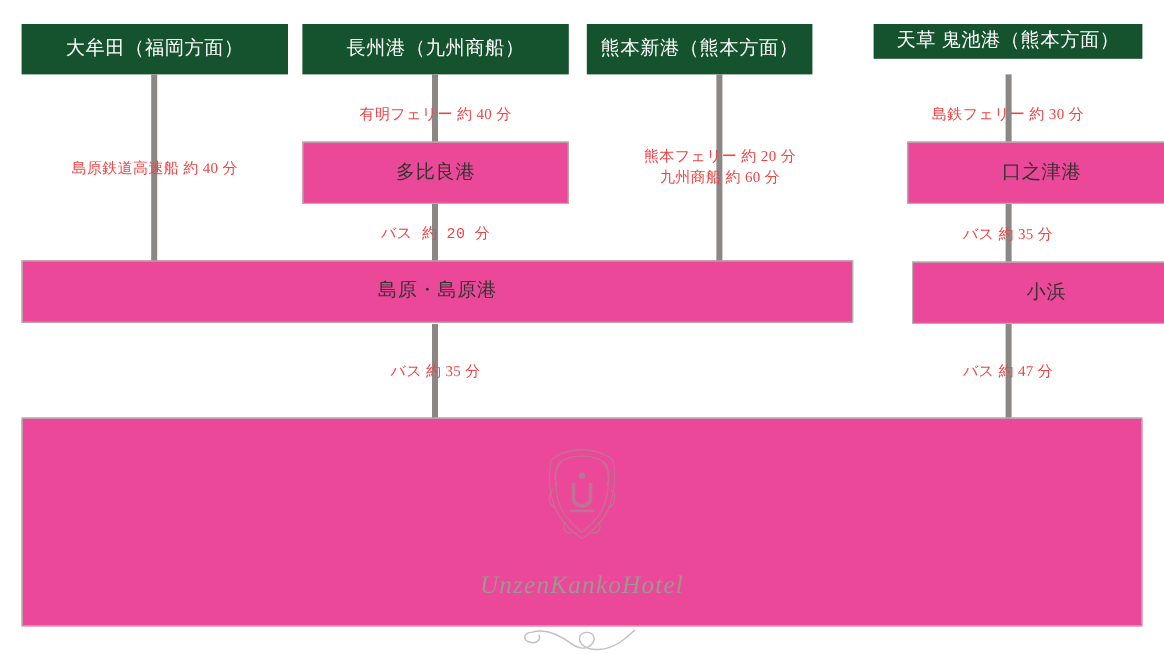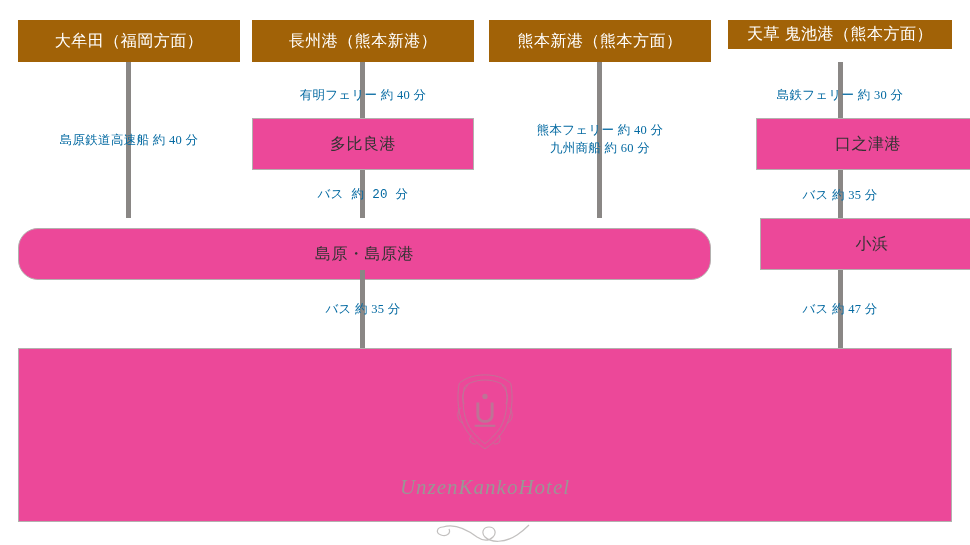--- a/index.html
+++ b/index.html
@@ -21,40 +21,40 @@
   .node {
     position: absolute;
     box-sizing: border-box;
     display: flex;
     align-items: center;
     justify-content: center;
     text-align: center;
     line-height: 1.3;
   }
   .node-header {
-    background: #a16207;
+    background: #14532d;
     color: #ffffff;
     font-size: 16px;
     letter-spacing: 0.5px;
   }
   .node-box {
     background: #ec4899;
     border: 1px solid #b3b0ae;
     color: #333333;
     font-size: 16px;
     letter-spacing: 0.5px;
   }
   .connector {
     position: absolute;
     background: #8a8785;
   }
   .edge-label {
     position: absolute;
     font-size: 12.5px;
-    color: #0369a1;
+    color: #ef4444;
     text-align: center;
     line-height: 1.45;
     letter-spacing: 0.3px;
     white-space: nowrap;
   }
   .logo-wrap {
     position: absolute;
     left: 0;
     right: 0;
     top: 368px;
@@ -85,23 +85,23 @@
 </style>
 </head>
 <body>
 
 <div id="canvas">
 
   <div class="node node-header" style="left:18px; top:20px; width:222px; height:42px;">
     <span>大牟田（福岡方面）</span>
   </div>
   <div class="node node-header" style="left:252px; top:20px; width:222px; height:42px;">
-    <span>長州港（熊本新港）</span>
+    <span>長州港（九州商船）</span>
   </div>
-  <div class="node node-header" style="left:489px; top:20px; width:222px; height:42px;">
+  <div class="node node-header" style="left:489px; top:20px; width:188px; height:42px;">
     <span>熊本新港（熊本方面）</span>
   </div>
   <div class="node node-header" style="left:728px; top:20px; width:224px; height:29px;">
     <span>天草 鬼池港（熊本方面）</span>
   </div>
 
   <div class="connector" style="left:126px; top:62px; width:5px; height:156px;"></div>
 
   <div class="connector" style="left:360px; top:62px; width:5px; height:56px;"></div>
 
@@ -109,21 +109,21 @@
 
   <div class="connector" style="left:838px; top:62px; width:5px; height:56px;"></div>
 
   <div class="edge-label" style="left:18px; top:131px; width:222px;">
     <span>島原鉄道高速船 約 40 分</span>
   </div>
   <div class="edge-label" style="left:252px; top:86px; width:222px;">
     <span>有明フェリー 約 40 分</span>
   </div>
   <div class="edge-label" style="left:489px; top:121px; width:222px;">
-    <span>熊本フェリー 約 40 分</span><br>
+    <span>熊本フェリー 約 20 分</span><br>
     <span>九州商船 約 60 分</span>
   </div>
   <div class="edge-label" style="left:728px; top:86px; width:224px;">
     <span>島鉄フェリー 約 30 分</span>
   </div>
 
   <div class="node node-box" style="left:252px; top:118px; width:222px; height:52px;">
     <span>多比良港</span>
   </div>
   <div class="node node-box" style="left:756px; top:118px; width:224px; height:52px;">
@@ -133,21 +133,21 @@
   <div class="connector" style="left:360px; top:170px; width:5px; height:48px;"></div>
   <div class="connector" style="left:838px; top:170px; width:5px; height:48px;"></div>
 
   <div class="edge-label" style="left:252px; top:186px; width:222px;font-family:Liberation Mono, monospace;">
     <span>バス 約 20 分</span>
   </div>
   <div class="edge-label" style="left:728px; top:186px; width:224px;">
     <span>バス 約 35 分</span>
   </div>
 
-  <div class="node node-box" style="left:18px; top:228px; width:693px; height:52px;border-radius:20px;">
+  <div class="node node-box" style="left:18px; top:217px; width:693px; height:52px;">
     <span>島原・島原港</span>
   </div>
   <div class="node node-box" style="left:728px; top:218px; width:224px; height:52px;margin-left:32px;">
     <span>小浜</span>
   </div>
 
   <div class="connector" style="left:360px; top:270px; width:5px; height:78px;"></div>
   <div class="connector" style="left:838px; top:270px; width:5px; height:78px;"></div>
 
   <div class="edge-label" style="left:252px; top:300px; width:222px;">

